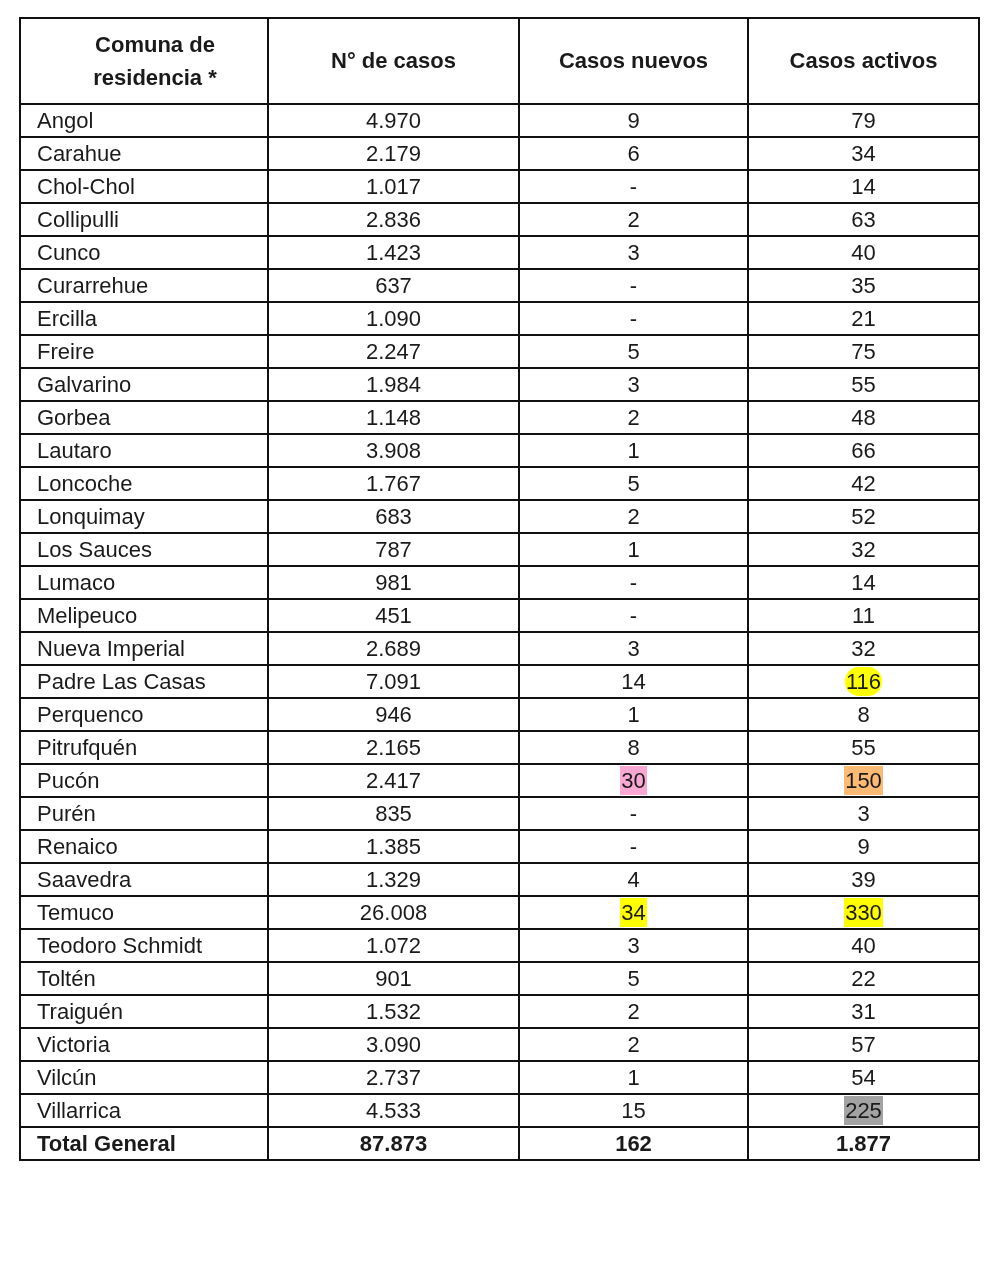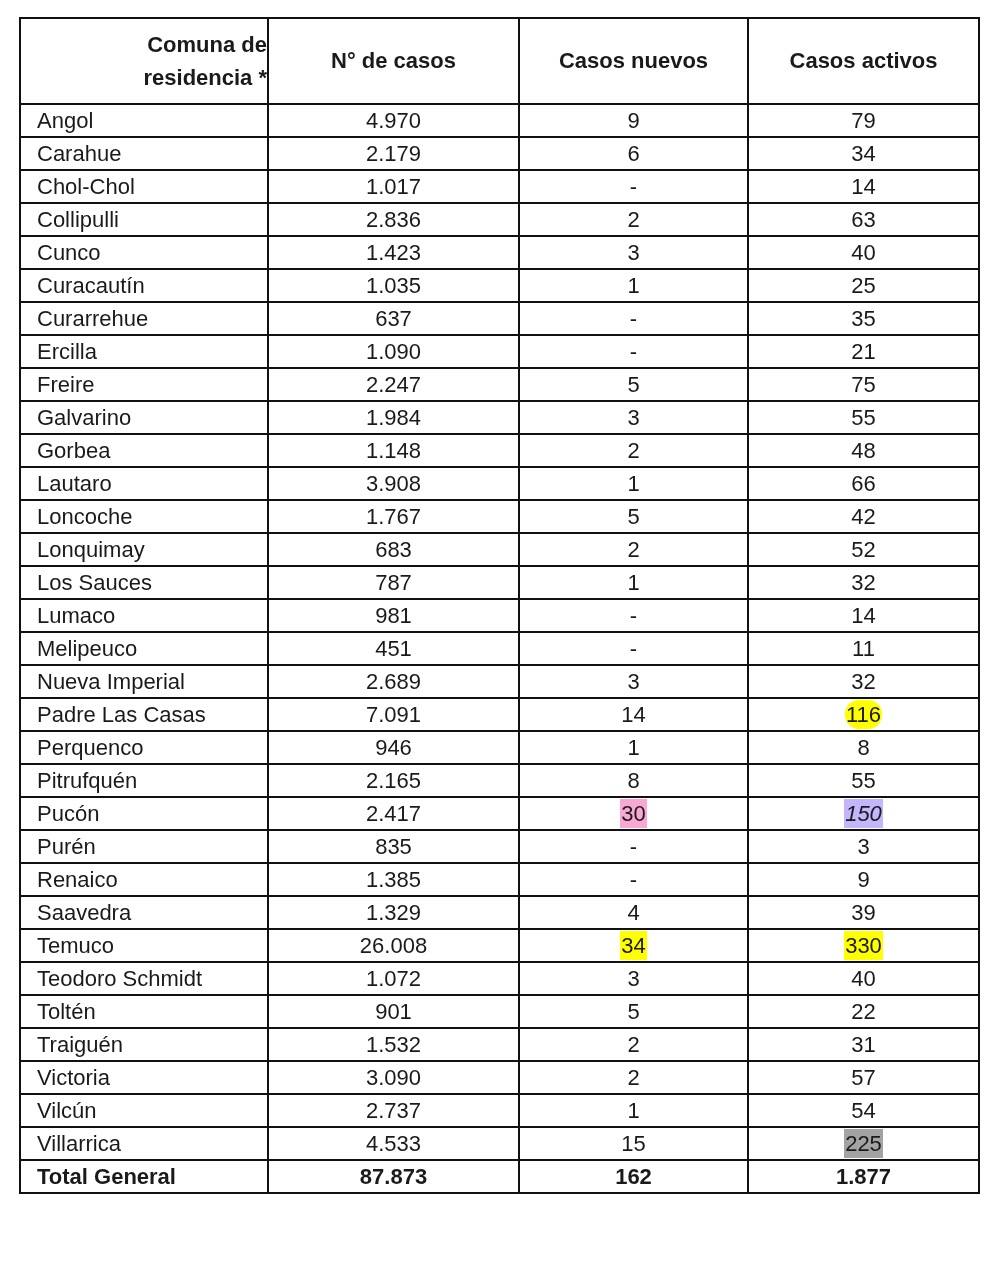--- a/index.html
+++ b/index.html
@@ -30,21 +30,21 @@
       overflow: hidden;
       white-space: nowrap;
     }
     table.cases thead th {
       height: 84px;
       font-weight: bold;
       text-align: center;
       vertical-align: middle;
     }
     table.cases thead th.first {
-      text-align: right;
+      text-align: center;
       padding-left: 22px;
       white-space: normal;
       line-height: 33px;
     }
     table.cases tbody td {
       height: 31px;
       text-align: center;
       vertical-align: middle;
     }
     table.cases tbody td.name {
@@ -107,26 +107,20 @@
         <td><span>2</span></td>
         <td><span>63</span></td>
       </tr>
       <tr>
         <td class="name">Cunco</td>
         <td>1.423</td>
         <td><span>3</span></td>
         <td><span>40</span></td>
       </tr>
       <tr>
-        <td class="name">Curacautín</td>
-        <td>1.035</td>
-        <td><span>1</span></td>
-        <td><span>25</span></td>
-      </tr>
-      <tr>
         <td class="name">Curarrehue</td>
         <td>637</td>
         <td><span>-</span></td>
         <td><span>35</span></td>
       </tr>
       <tr>
         <td class="name">Ercilla</td>
         <td>1.090</td>
         <td><span>-</span></td>
         <td><span>21</span></td>
@@ -206,21 +200,21 @@
       <tr>
         <td class="name">Pitrufquén</td>
         <td>2.165</td>
         <td><span>8</span></td>
         <td><span>55</span></td>
       </tr>
       <tr>
         <td class="name">Pucón</td>
         <td>2.417</td>
         <td><span class="hl" style="background: #f9a8d4;">30</span></td>
-        <td><span class="hl" style="background: #c4b5fd; font-style: italic;">150</span></td>
+        <td><span class="hl" style="background: #fdba74;">150</span></td>
       </tr>
       <tr>
         <td class="name">Purén</td>
         <td>835</td>
         <td><span>-</span></td>
         <td><span>3</span></td>
       </tr>
       <tr>
         <td class="name">Renaico</td>
         <td>1.385</td>

